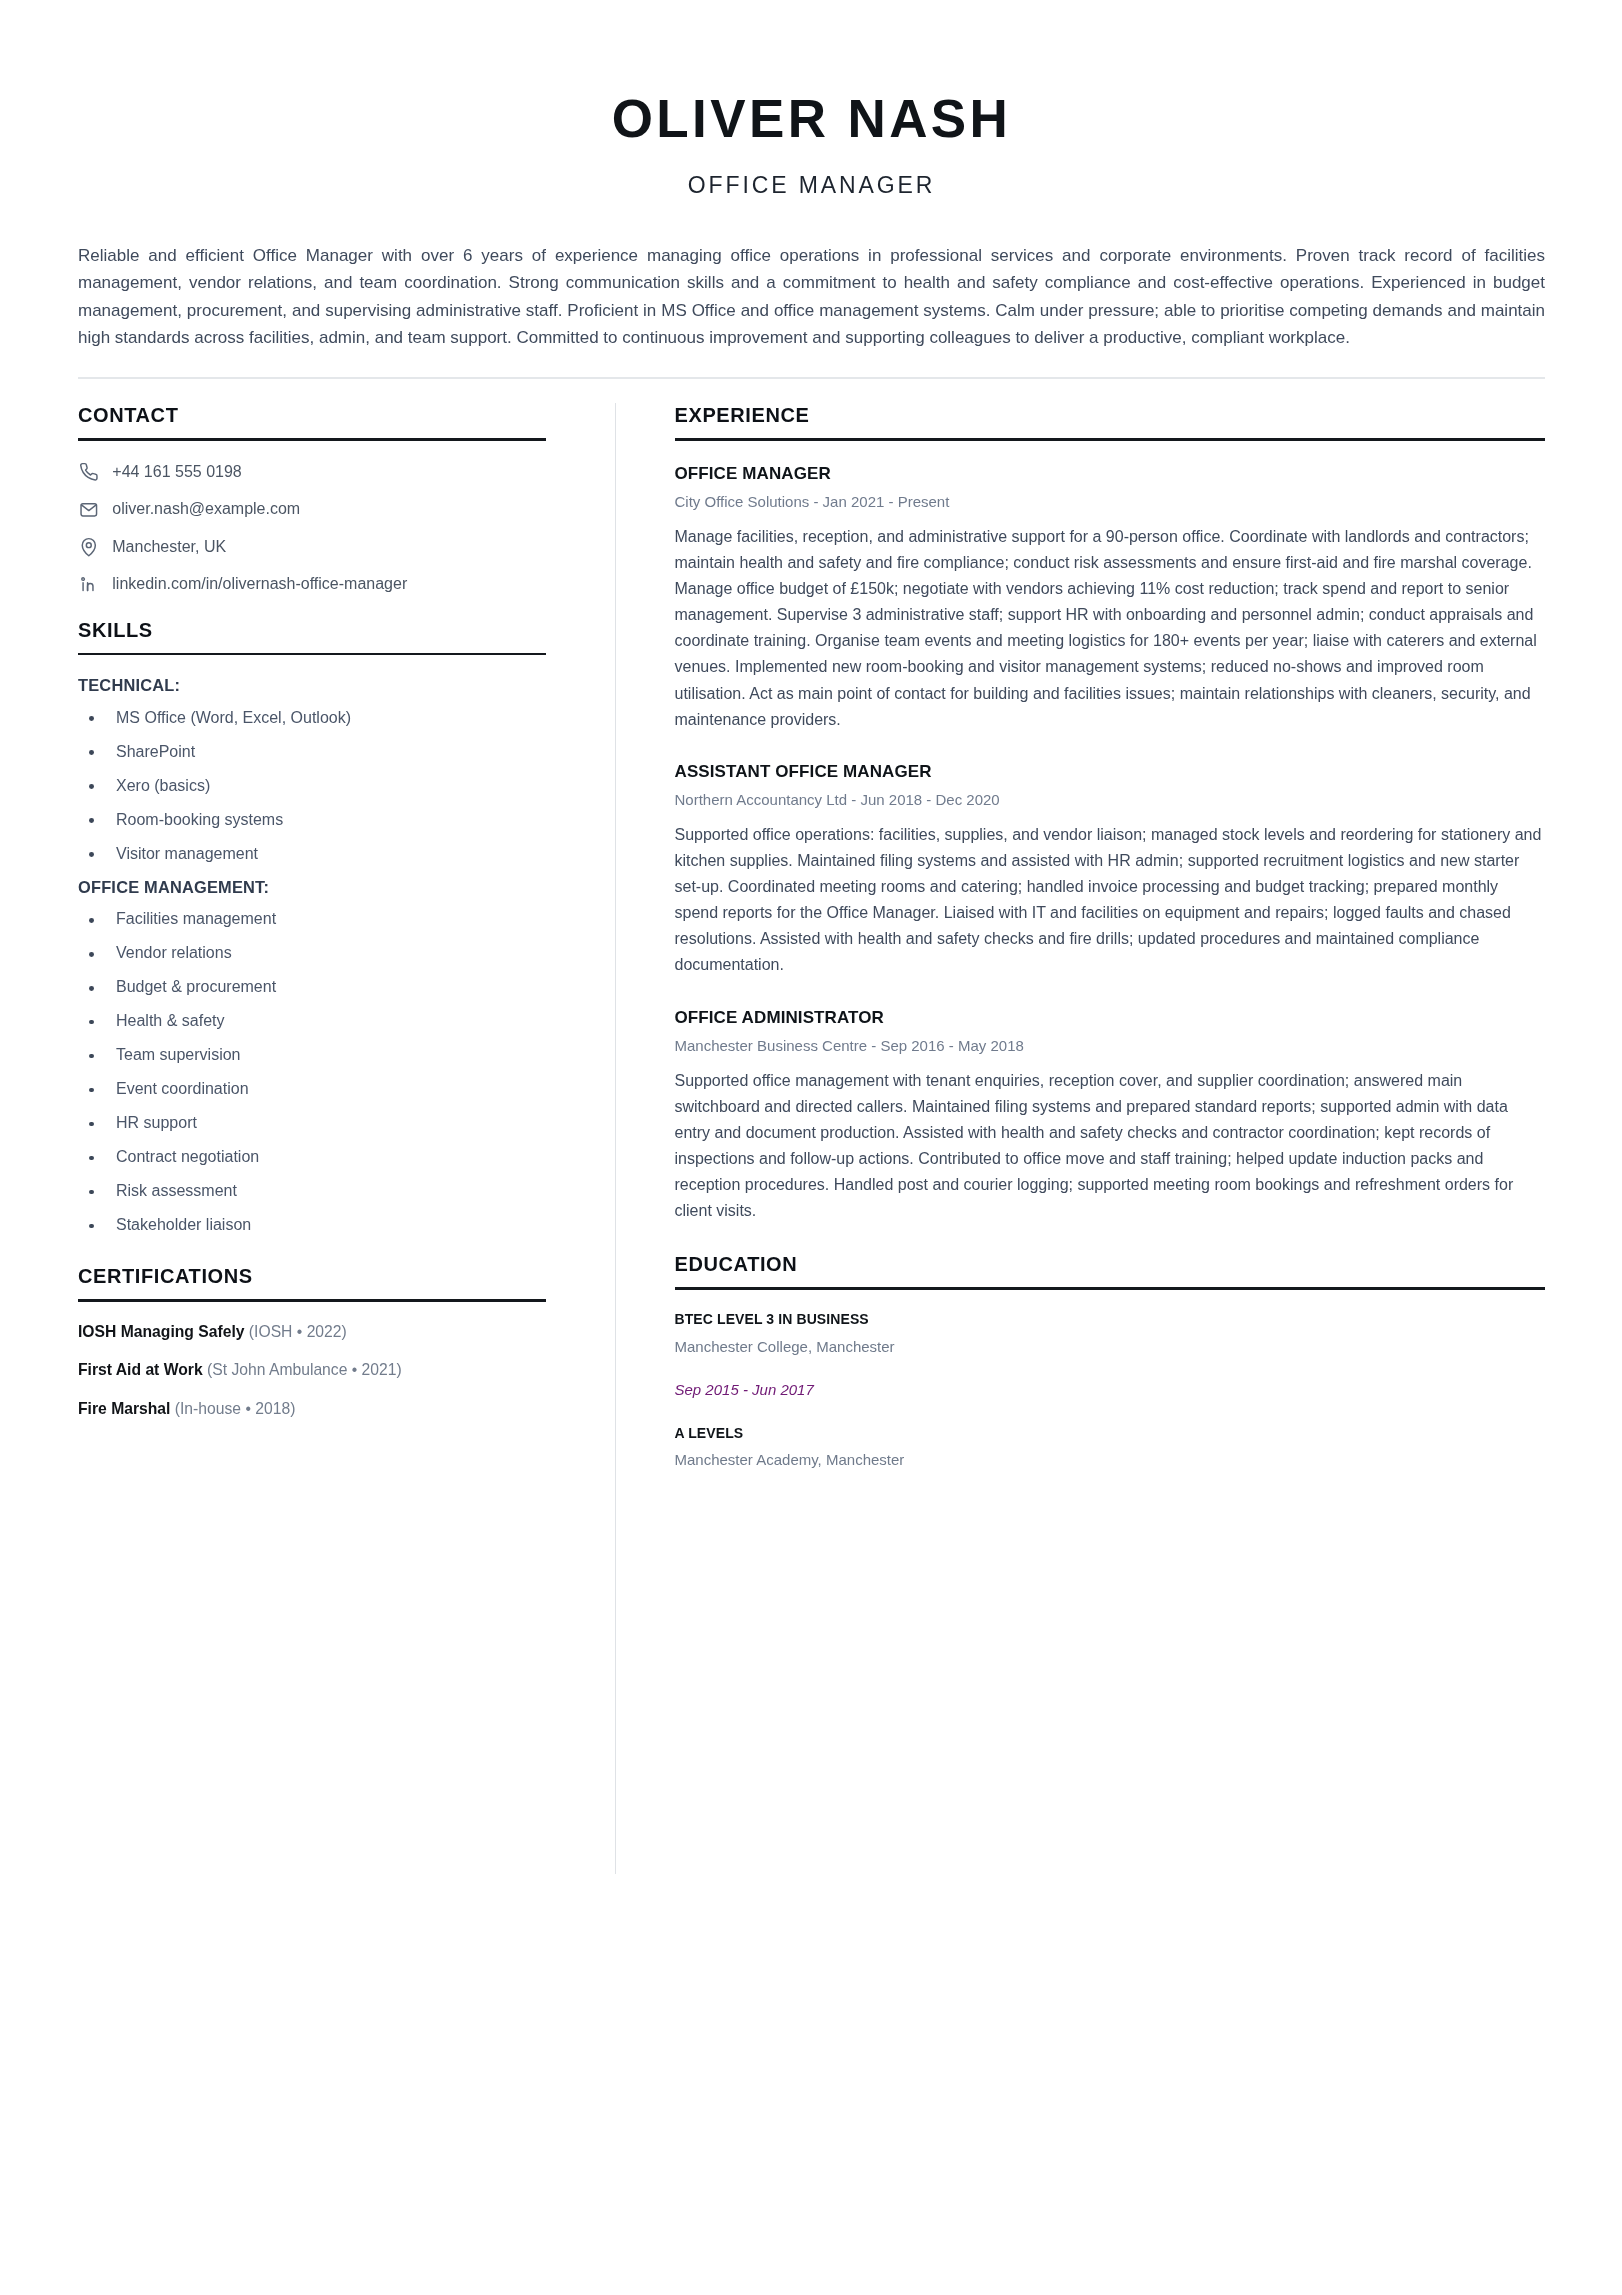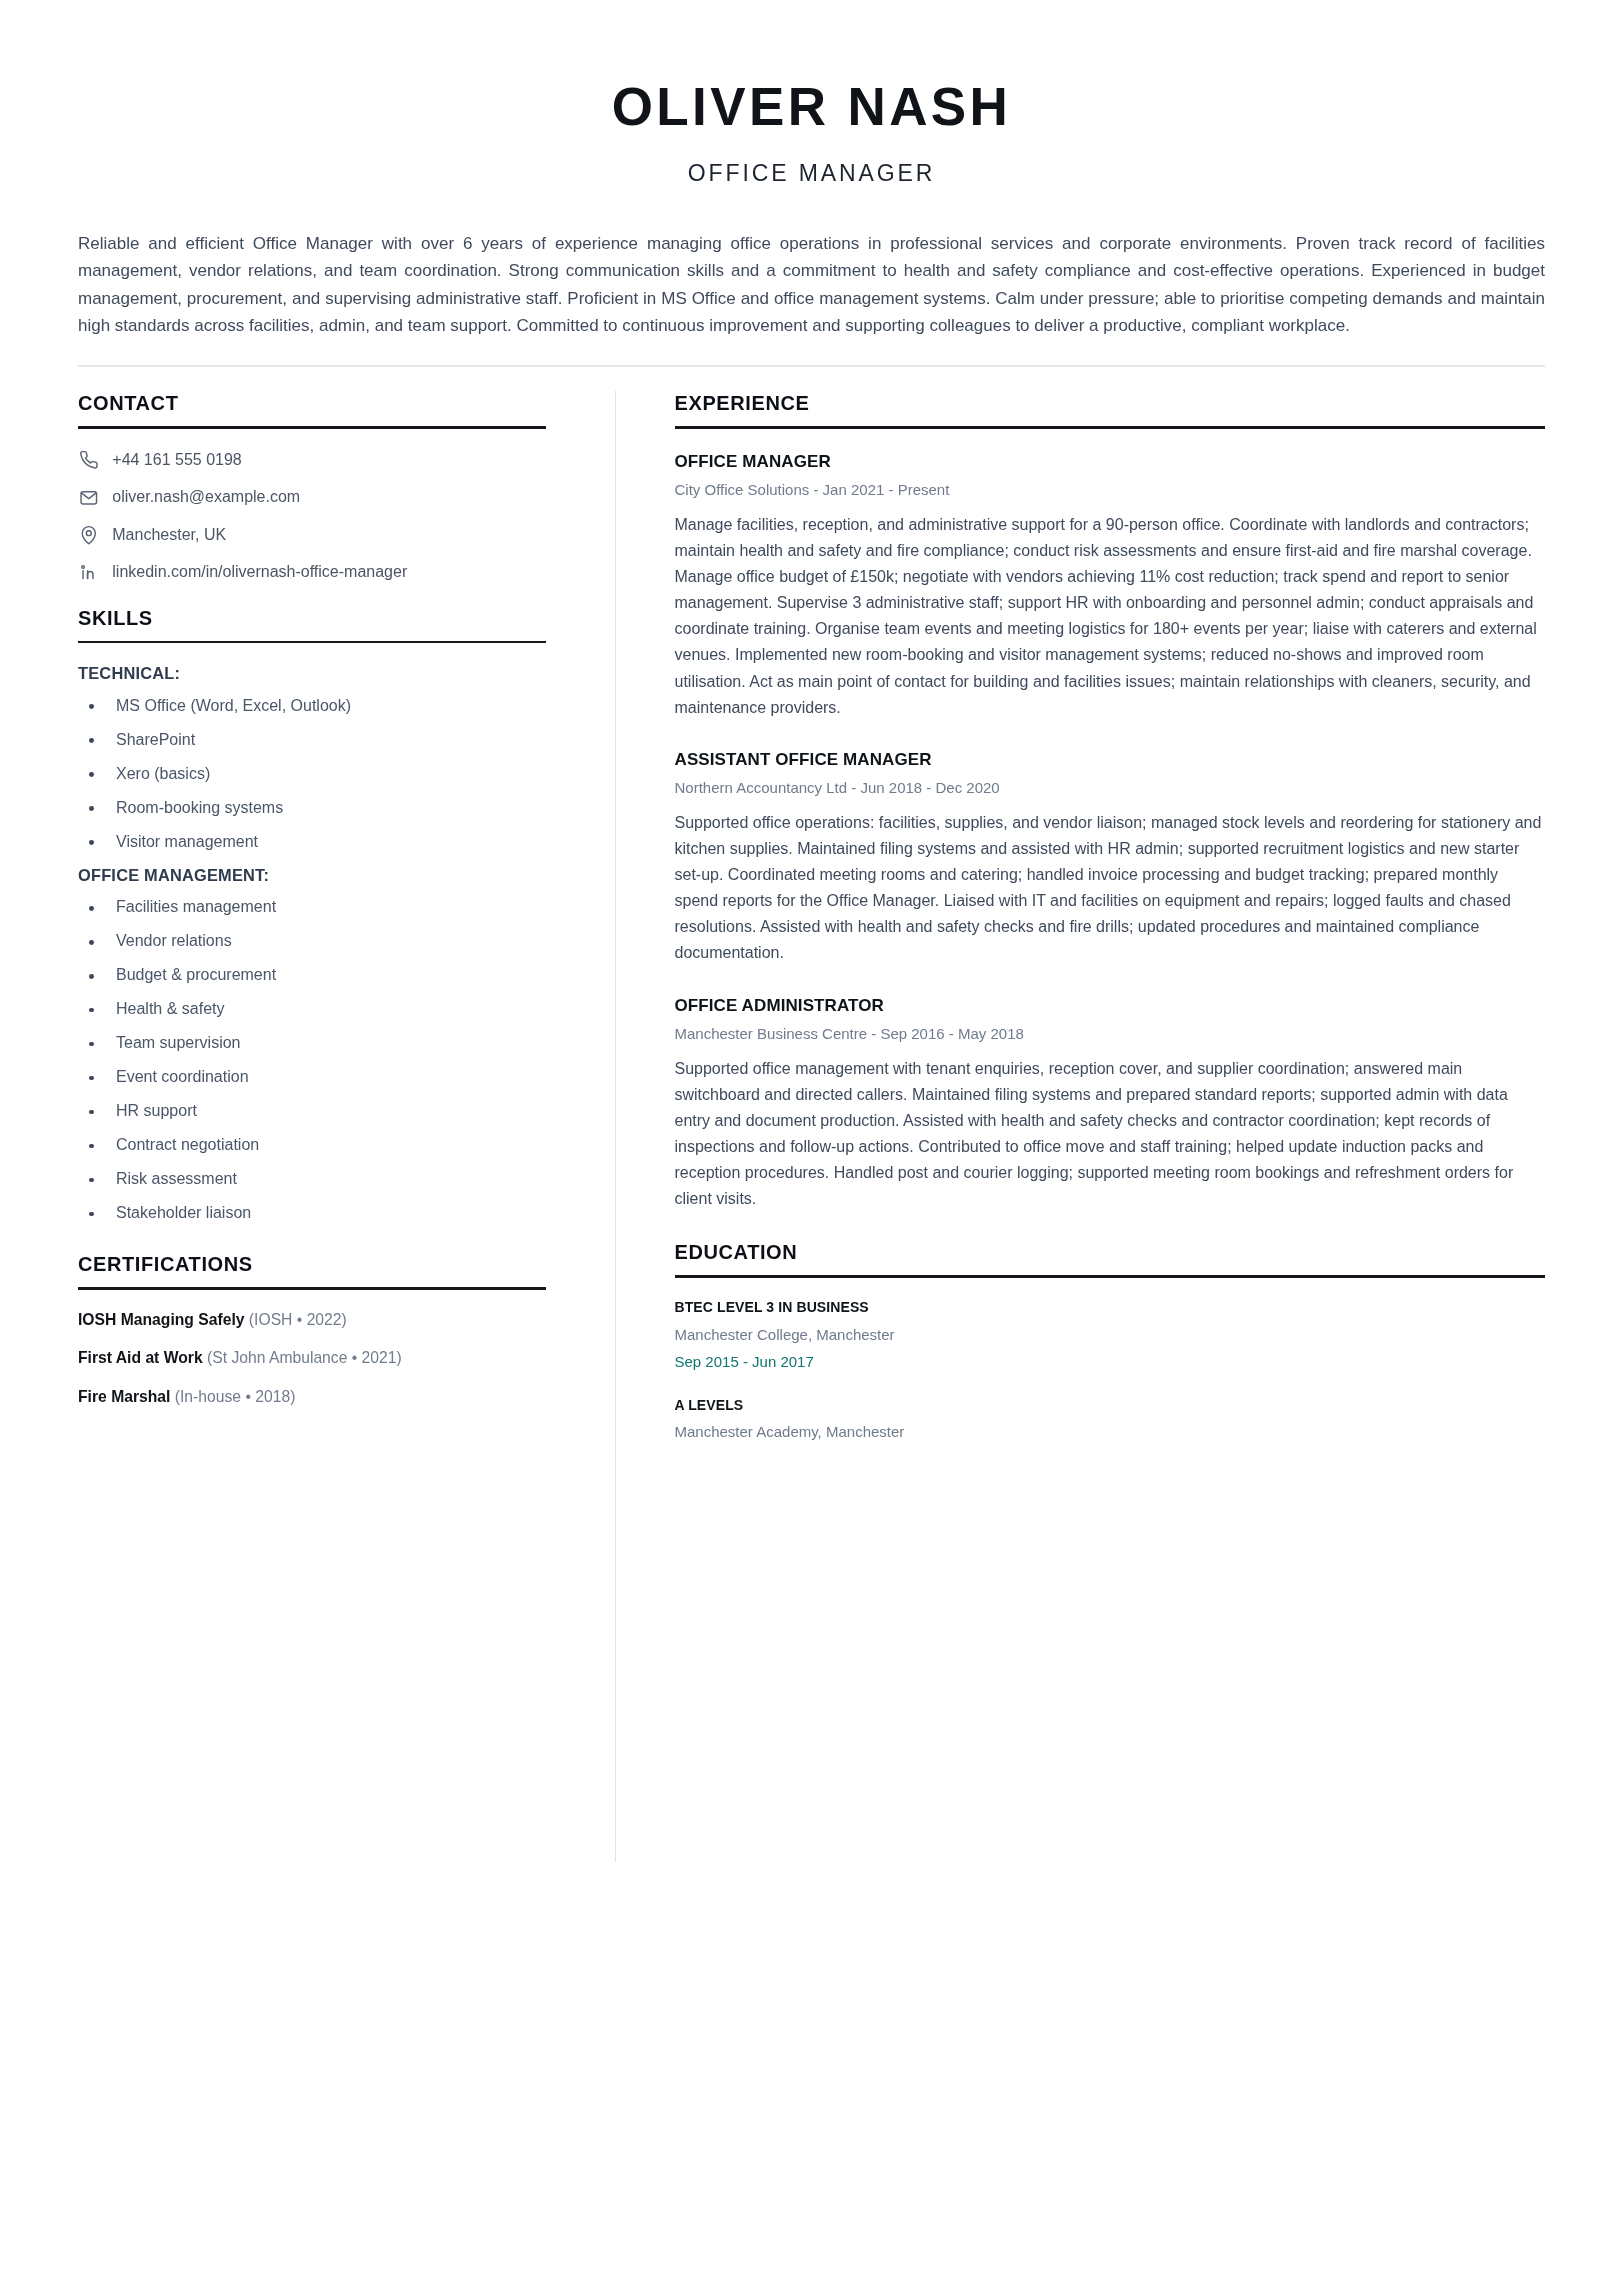--- a/index.html
+++ b/index.html
@@ -13,21 +13,21 @@
     height: 2295px;
     font-family: "Liberation Sans", sans-serif;
     color: #3c4758;
     position: relative;
     overflow: hidden;
   }
 
   .page {
     width: 1623px;
     min-height: 2295px;
-    padding: 0 78px;
+    padding: 12px 78px;
     position: relative;
   }
 
   
   .header {
     text-align: center;
     padding-top: 79px;
   }
 
   .name {
@@ -222,23 +222,24 @@
   }
 
   .edu-school {
     margin-top: 7.8px;
     font-size: 15px;
     color: #6f7a8b;
     line-height: 1.3;
   }
 
   .edu-dates {
-    margin-top: 8px;
+    margin-top: 24px;
     font-size: 15px;
-    color: #0f766e;
+    font-style: italic;
+    color: #701a75;
     line-height: 1.3;
   }
 </style>
 </head>
 <body>
 
 <div class="page">
 
   <div class="header">
     <div class="name">OLIVER NASH</div>

